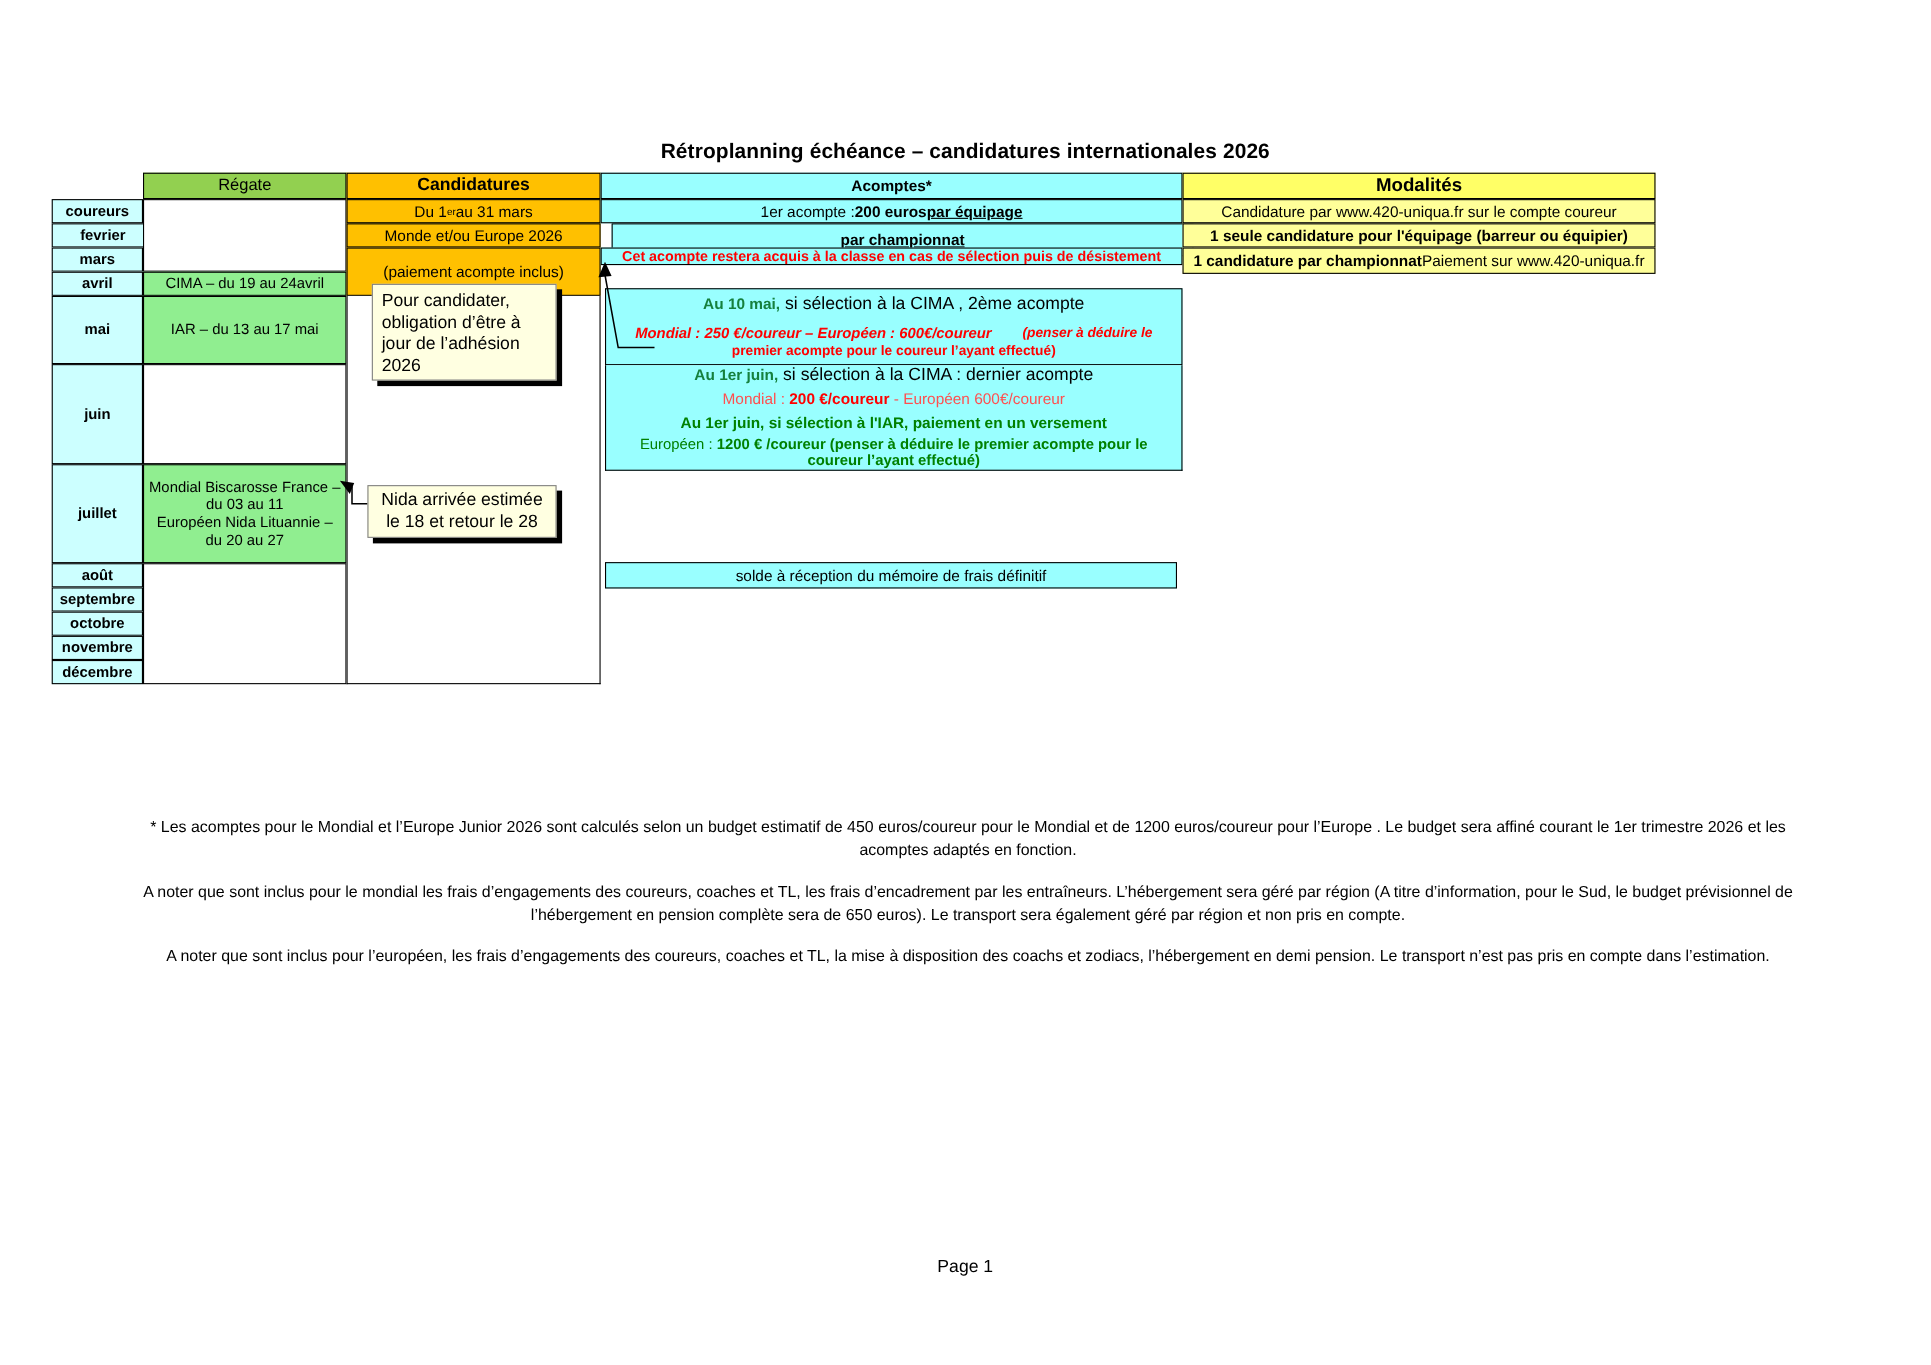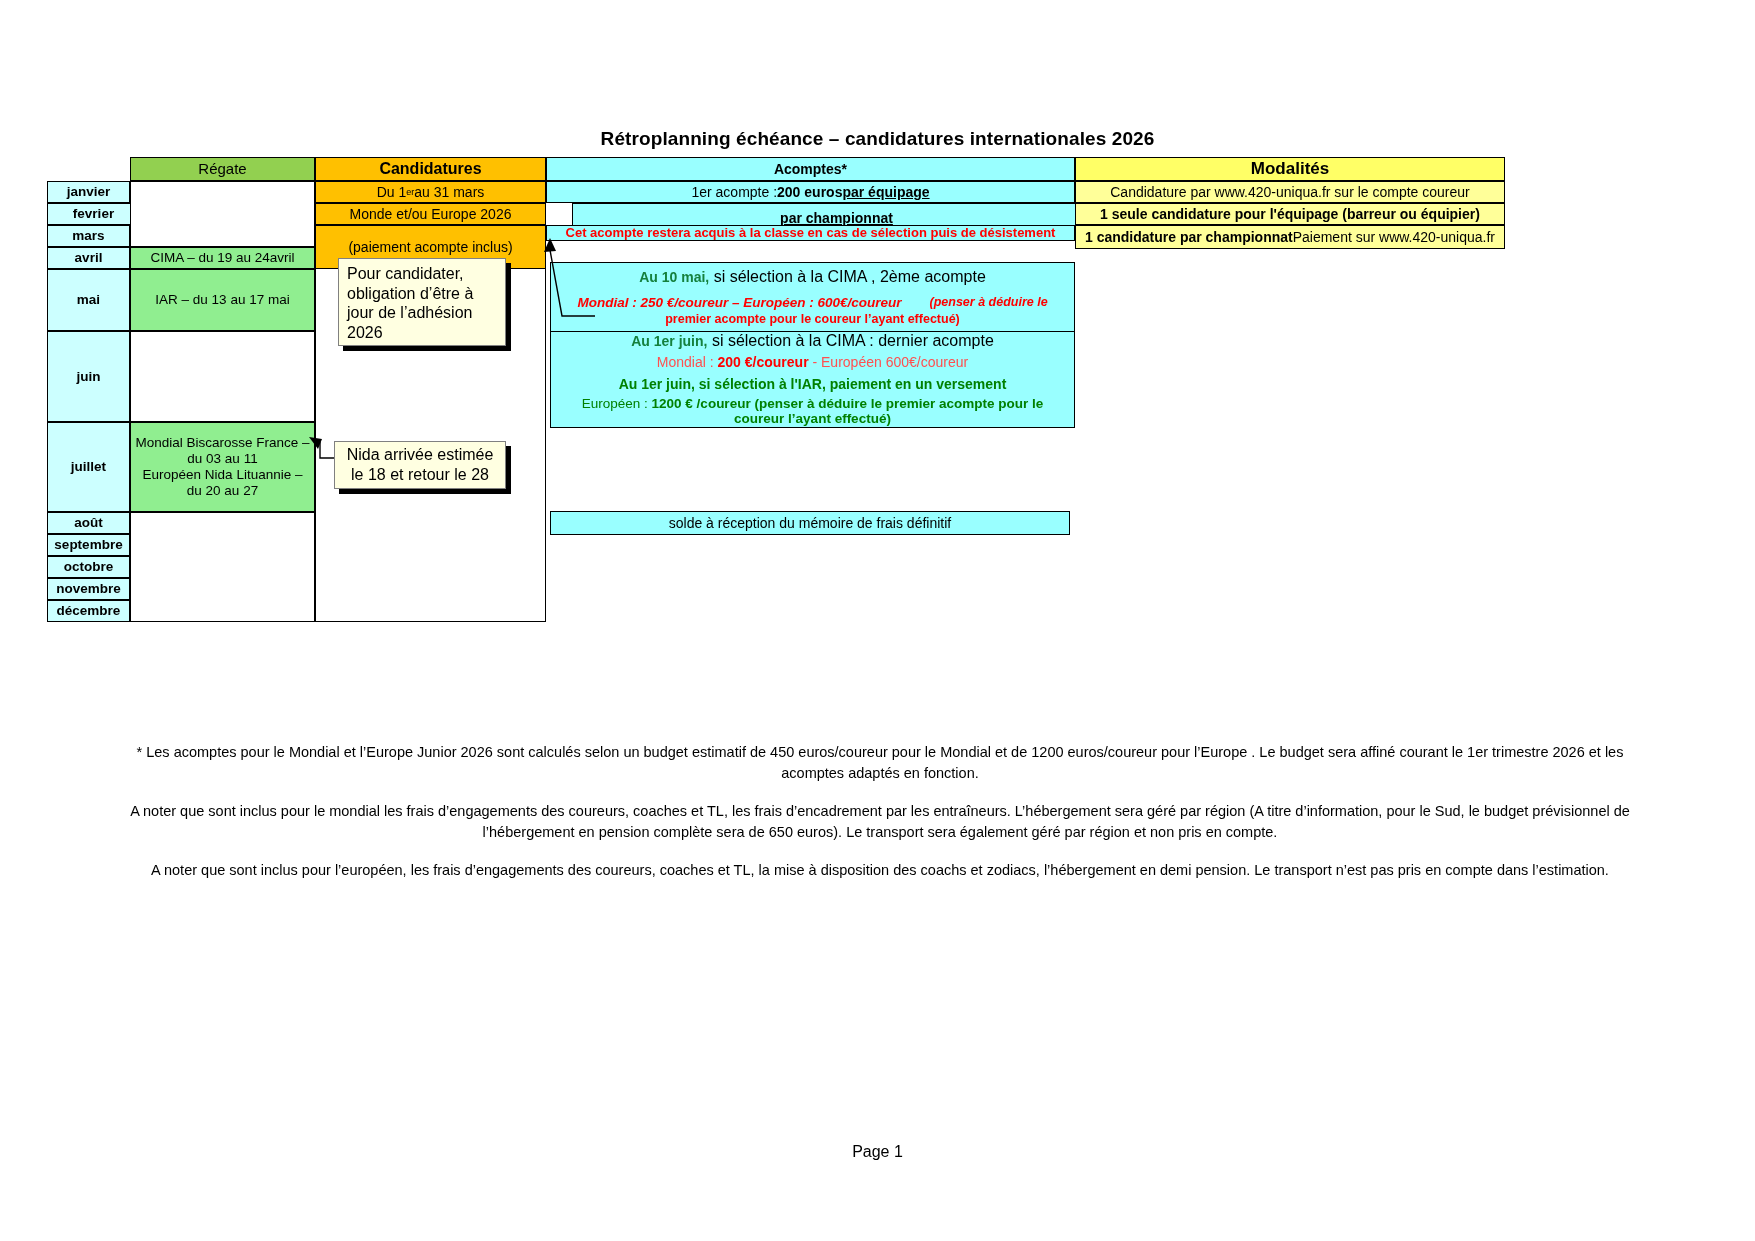--- a/index.html
+++ b/index.html
@@ -130,21 +130,21 @@
 
 <div class="page">
 
   <div class="doc-title">Rétroplanning échéance  – candidatures internationales 2026</div>
 
   <div class="cell hdr hdr-regate" style="left:130px; top:157px; width:185px; height:24px;">Régate</div>
   <div class="cell hdr hdr-cand" style="left:315px; top:157px; width:231px; height:24px;">Candidatures</div>
   <div class="cell hdr hdr-acomp" style="left:546px; top:157px; width:529px; height:24px;">Acomptes*</div>
   <div class="cell hdr hdr-modal" style="left:1075px; top:157px; width:430px; height:24px;">Modalités</div>
 
-  <div class="cell month" style="left:47px; top:181px; width:83px; height:22px;">janvier</div>
+  <div class="cell month" style="left:47px; top:181px; width:83px; height:22px;">coureurs</div>
   <div class="cell month" style="left:47px; top:203px; width:93px; height:22px;">fevrier</div>
   <div class="cell month" style="left:47px; top:225px; width:83px; height:22px;">mars</div>
   <div class="cell month" style="left:47px; top:247px; width:83px; height:22px;">avril</div>
   <div class="cell month" style="left:47px; top:269px; width:83px; height:62px;">mai</div>
   <div class="cell month" style="left:47px; top:331px; width:83px; height:91px;">juin</div>
   <div class="cell month" style="left:47px; top:422px; width:83px; height:90px;">juillet</div>
   <div class="cell month" style="left:47px; top:512px; width:83px; height:22px;">août</div>
   <div class="cell month" style="left:47px; top:534px; width:83px; height:22px;">septembre</div>
   <div class="cell month" style="left:47px; top:556px; width:83px; height:22px;">octobre</div>
   <div class="cell month" style="left:47px; top:578px; width:83px; height:22px;">novembre</div>
@@ -169,21 +169,21 @@
   </div>
   <div class="cell cand-cell" style="left:315px; top:203px; width:231px; height:22px;">Monde et/ou Europe 2026</div>
   <div class="cell cand-cell" style="left:315px; top:225px; width:231px; height:44px;">(paiement acompte inclus)</div>
   <div class="cell plain-cell" style="left:315px; top:269px; width:231px; height:353px; border-top:none;"></div>
 
   <div class="cell acomp-cell" style="left:546px; top:181px; width:529px; height:22px;">
     <span>1er acompte : </span>
       <span class="b">200 euros </span>
       <span class="b u">par équipage</span>
   </div>
-  <div class="cell acomp-cell" style="left:572px; top:203px; width:529px; height:30px;">
+  <div class="cell acomp-cell" style="left:556px; top:203px; width:529px; height:30px;">
     <span class="b u">par championnat</span>
   </div>
   <div class="cell acomp-cell" style="left:546px; top:225px; width:529px; height:16px; font-size:13px;justify-content:center;">
     <span class="red b">Cet acompte restera acquis à la classe en cas de sélection puis de désistement</span>
   </div>
 
   <div class="cell modal-cell" style="left:1075px; top:181px; width:430px; height:22px;">Candidature par www.420-uniqua.fr sur le compte coureur</div>
   <div class="cell modal-cell b" style="left:1075px; top:203px; width:430px; height:22px;">1 seule candidature pour l'équipage (barreur ou équipier)</div>
   <div class="cell modal-cell" style="left:1075px; top:225px; width:430px; height:24px;">
     <span class="b">1 candidature par championnat</span>

